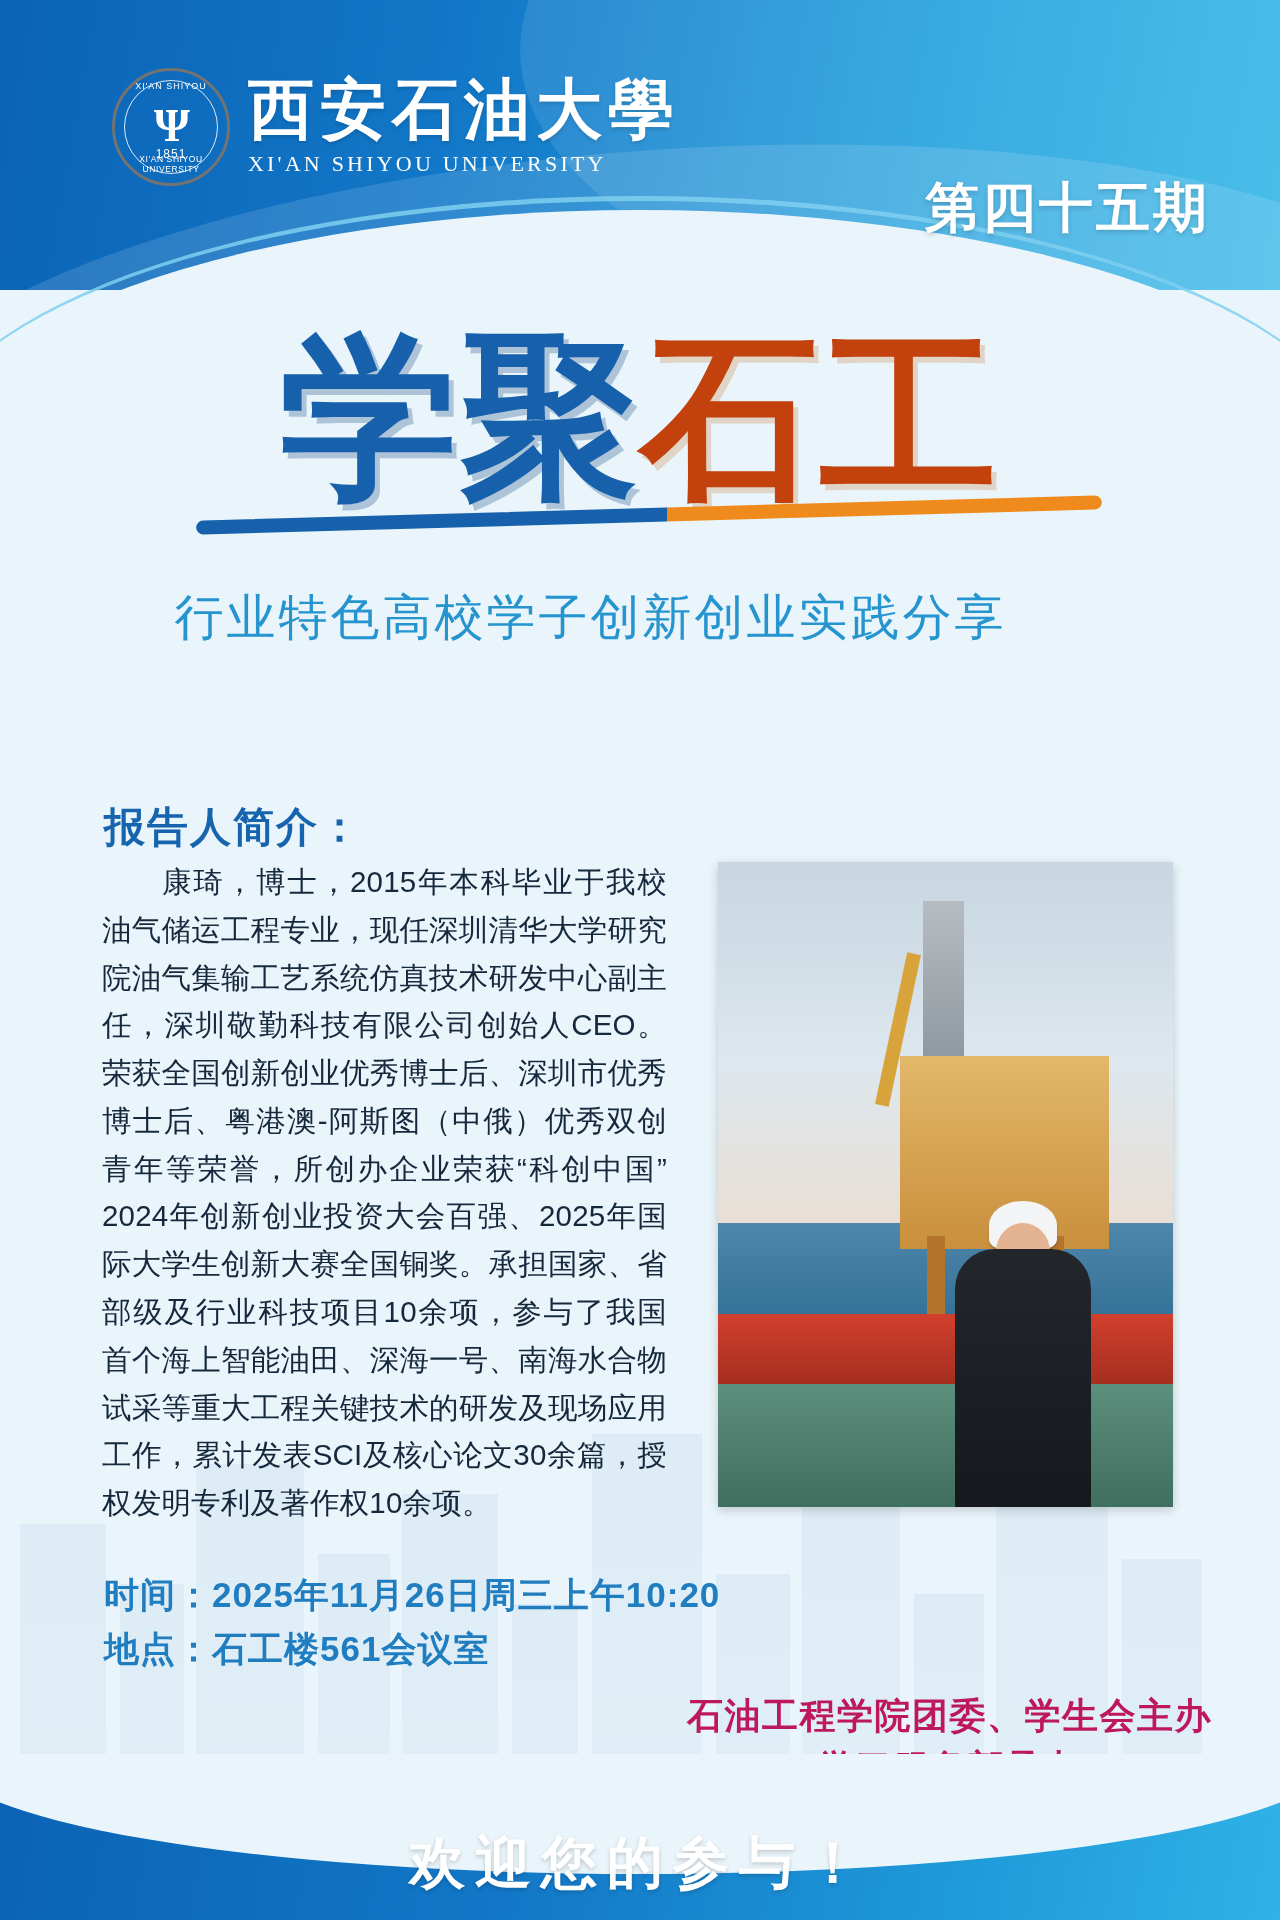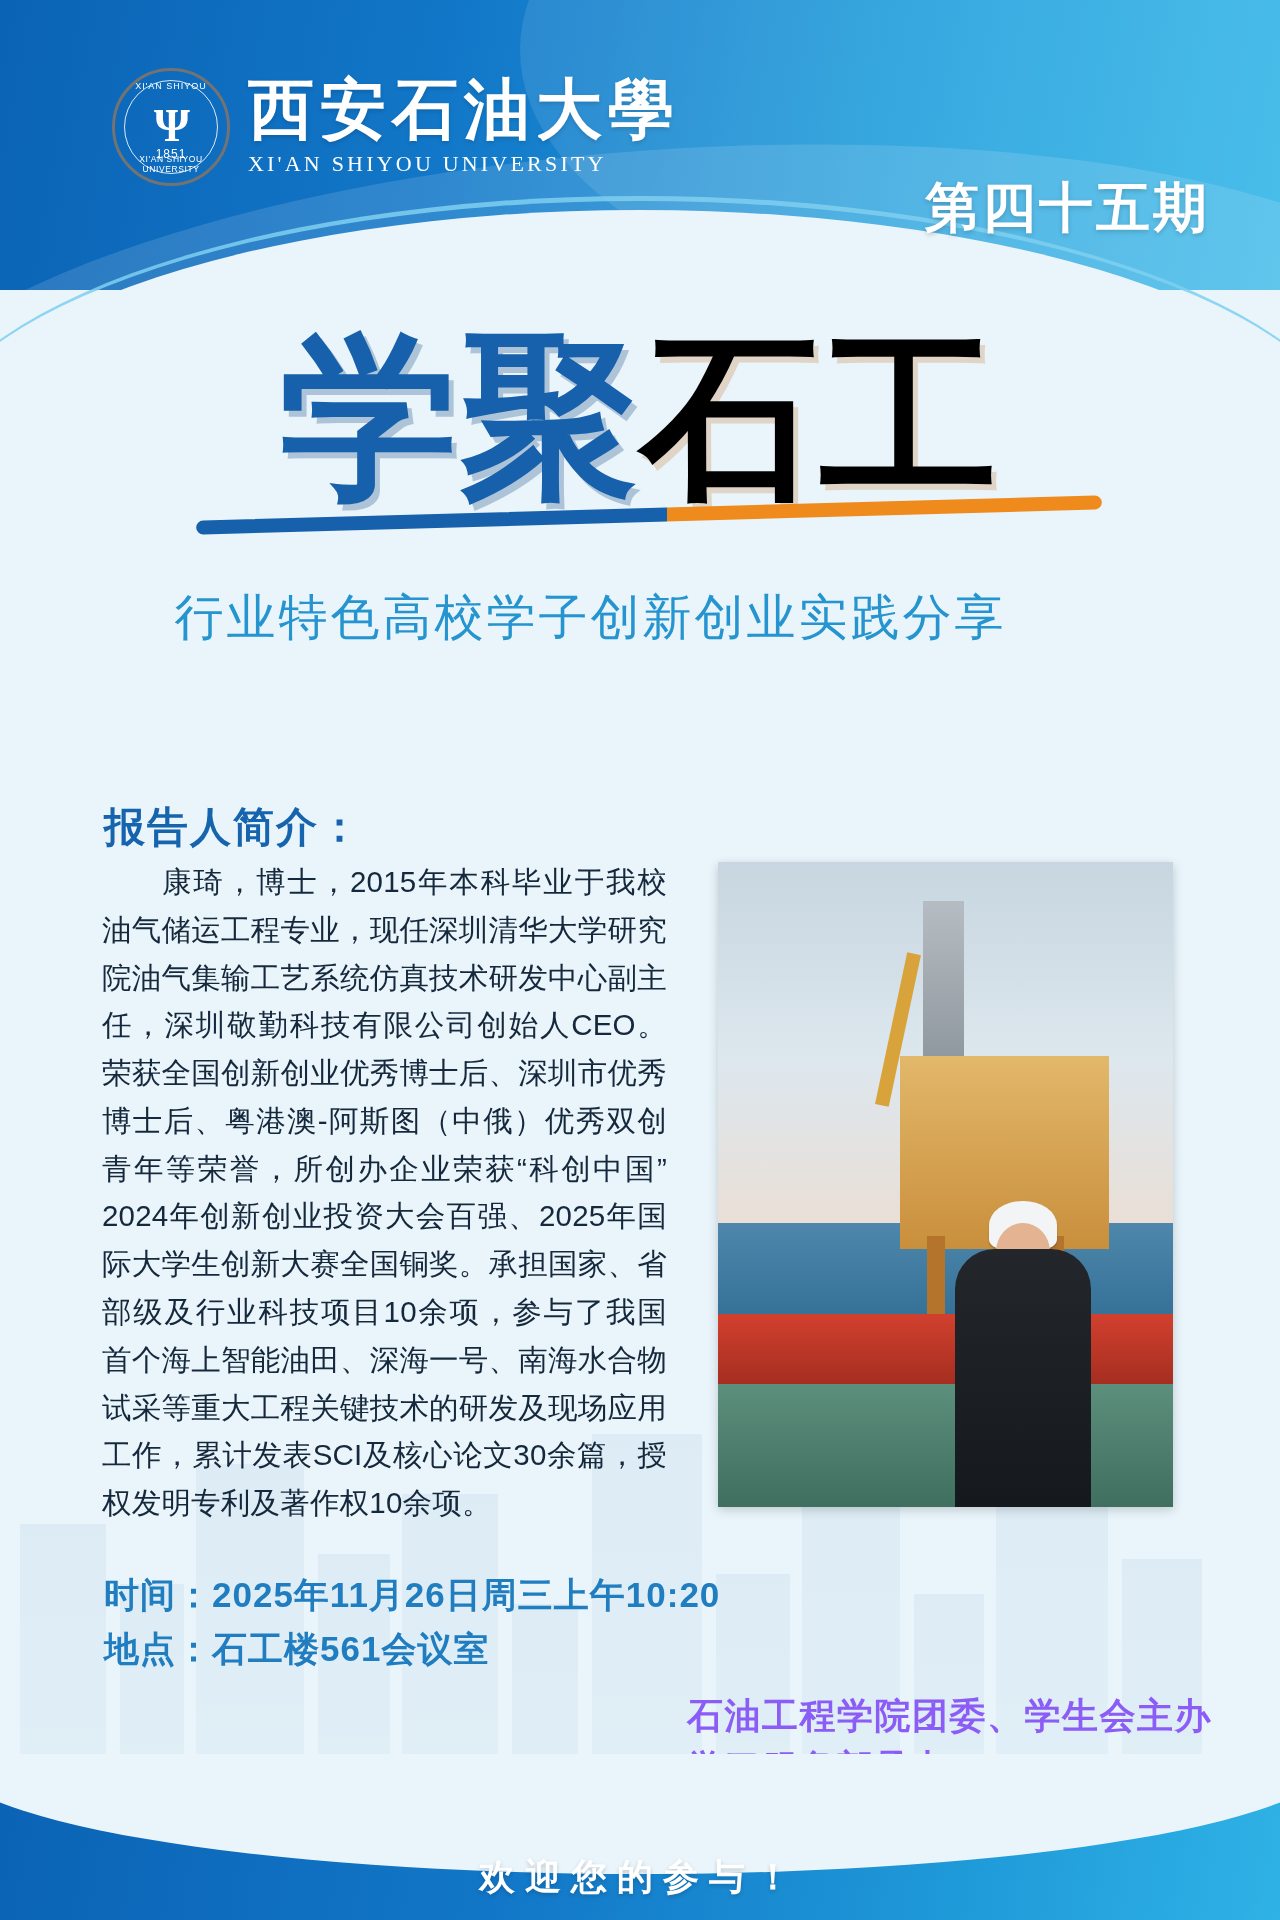--- a/index.html
+++ b/index.html
@@ -170,21 +170,21 @@
     font-size: 178px;
     font-weight: bold;
     color: #1760ab;
     letter-spacing: 2px;
     text-shadow: 5px 6px 0 rgba(18,70,125,.28);
   }
   .wordart .w2 {
     font-family: Liberation Sans, sans-serif;
     font-size: 178px;
     font-weight: bold;
-    color: #000000;
+    color: #c2410c;
     letter-spacing: 2px;
     text-shadow: 5px 6px 0 rgba(190,100,10,.22);
   }
   .wordart-underline {
     position: absolute;
     left: 196px; top: 508px;
     width: 906px; height: 14px;
     background: linear-gradient(90deg, #1760ab 0%, #1760ab 52%, #ef8b1c 52%, #ef8b1c 100%);
     border-radius: 7px;
     transform: rotate(-1.6deg);
@@ -311,22 +311,22 @@
     font-size: 35px;
     font-weight: bold;
     line-height: 1.55;
     letter-spacing: 1px;
   }
 
   
   .organizer {
     position: absolute;
     right: 68px; top: 1690px;
-    text-align: left;
-    color: #8b5cf6;
+    text-align: center;
+    color: #be185d;
     font-size: 36px;
     font-weight: bold;
     line-height: 1.45;
     letter-spacing: 1.5px;
   }
 
   
   .footer-band {
     position: absolute;
     left: 0; bottom: 0;
@@ -340,21 +340,21 @@
     background: #e9f4fb;
     border-radius: 0 0 50% 50% / 0 0 100% 100%;
   }
   .footer-text {
     position: absolute;
     left: 0; bottom: 18px;
     width: 1280px;
     text-align: center;
     color: #ffffff;
     font-family: "Liberation Serif", serif;
-    font-size: 36px;
+    font-size: 56px;
     font-weight: bold;
     letter-spacing: 10px;
     text-shadow: 0 2px 4px rgba(0,0,0,.18);
   }
 </style>
 </head>
 <body>
 
 <div class="poster">
 

